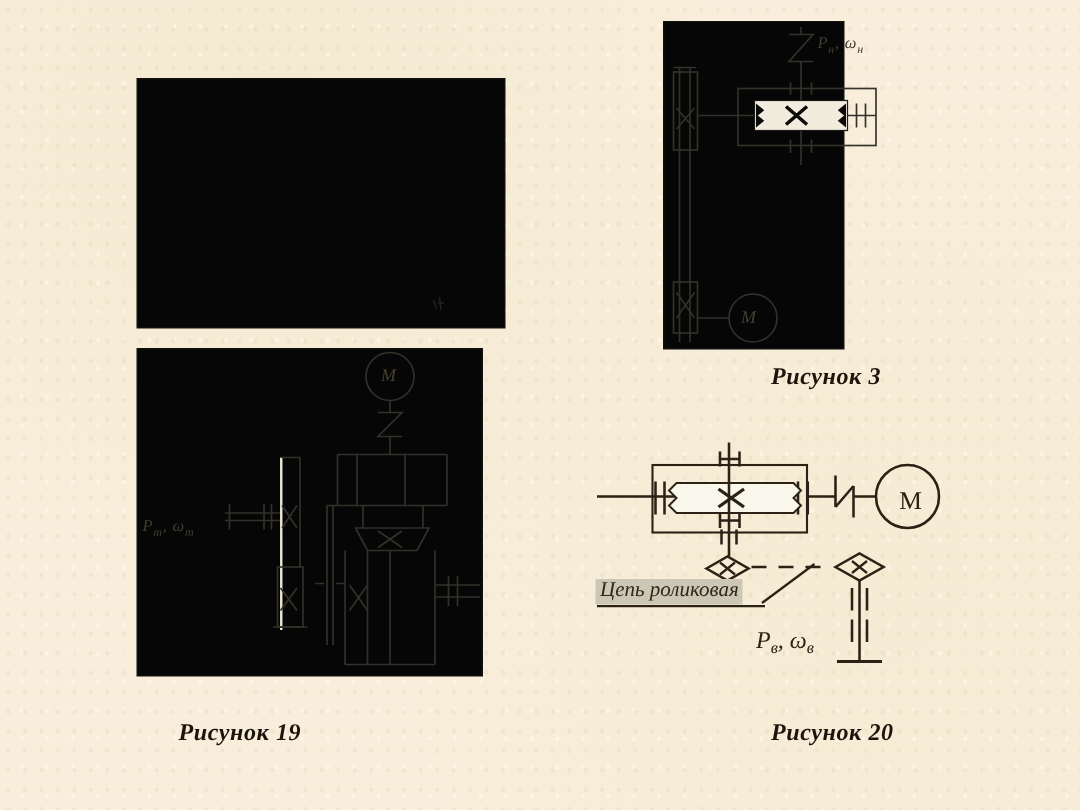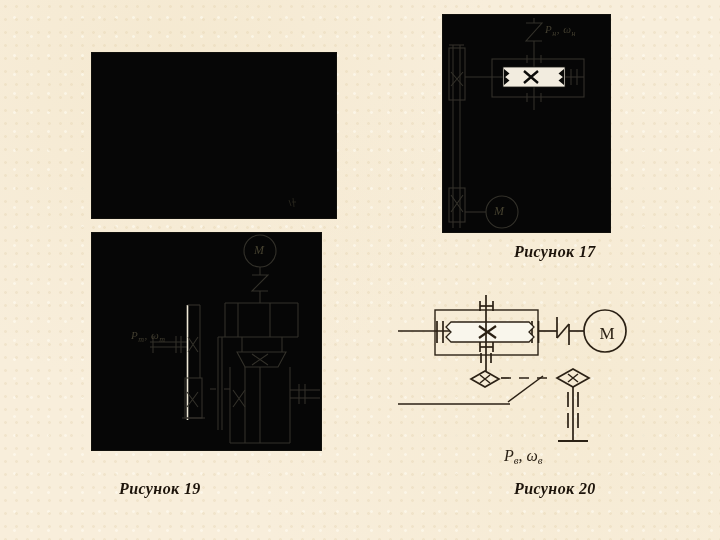--- a/index.html
+++ b/index.html
@@ -20,41 +20,41 @@
   .caption{
     position:absolute;font-style:italic;font-weight:bold;font-size:16px;
     color:#1d140b;letter-spacing:0.4px;white-space:nowrap;
   }
   .faint-label{
     position:absolute;font-style:italic;font-size:11px;color:#413d2f;
     white-space:nowrap;letter-spacing:0.5px;
   }
   .faint-label .sub, .power-label .sub{font-size:8px;position:relative;bottom:-3px;}
   .power-label{
-    position:absolute;font-style:italic;font-size:16px;color:#2b2115;white-space:nowrap;margin-top:28px;
+    position:absolute;font-style:italic;font-size:16px;color:#2b2115;white-space:nowrap;
   }
   .power-label .sub{font-size:11px;}
   .chain-label{
     position:absolute;font-style:italic;font-size:14px;color:#30271a;
     background:#ccc6b5;padding:0 3px 1px 3px;white-space:nowrap;line-height:16px;
   }
   .fig16-svg{position:absolute;left:385px;top:280px;}
 </style>
 </head>
 <body>
 
 <div class="slide">
 
   <div class="black-img" style="left:92px;top:53px;width:244px;height:165px;">
     <svg width="244" height="165" viewBox="0 0 244 165">
       <path d="M197 147 l2 6 M201 145 l1 9 M200 149 h4" stroke="#24221a" stroke-width="1" fill="none"></path>
     </svg>
   </div>
 
-  <div class="black-img" style="left:443px;top:15px;width:167px;height:217px;">
+  <div class="black-img" style="left:443px;top:15px;width:119px;height:217px;">
     <svg width="149" height="217" viewBox="0 0 149 217" fill="none" stroke="#33312a" stroke-width="1.1">
       <g>
         <line x1="10" y1="30" x2="10" y2="213"></line>
         <line x1="17" y1="30" x2="17" y2="213"></line>
         <line x1="6" y1="30" x2="21" y2="30"></line>
         <rect x="6" y="33" width="16" height="52"></rect>
         <path d="M8 57 L20 71 M8 71 L20 57"></path>
         <rect x="6" y="173" width="16" height="34"></rect>
         <path d="M8 180 L20 197 M8 197 L20 180"></path>
       </g>
@@ -146,21 +146,21 @@
       <g>
         <line x1="95.5" y1="72" x2="95.5" y2="187" stroke="#eee8d6" stroke-width="1.6"></line>
         <line x1="95.5" y1="72" x2="108" y2="72"></line>
         <line x1="108" y1="72" x2="108" y2="145"></line>
         <path d="M96 104 L106 119 M96 119 L106 104"></path>
         <rect x="93" y="145" width="17" height="40"></rect>
         <path d="M95 159 L106 174 M95 174 L106 159"></path>
         <line x1="90" y1="185" x2="113" y2="185"></line>
       </g>
     </svg>
-    <span class="faint-label" style="left:3px;top:96px;margin-left:36px;">
+    <span class="faint-label" style="left:3px;top:112px;">
       <span>P</span><span class="sub">т</span><span>, </span><span>ω</span><span class="sub">т</span>
     </span>
     <span class="faint-label" style="left:162px;top:10px;font-size:12px;color:#45412f;">М</span>
   </div>
 
   <svg class="fig16-svg" width="265" height="172" viewBox="0 0 265 172" fill="none" stroke="#2b2115" stroke-width="1.7">
     <g>
       <rect x="50" y="30" width="103" height="45" stroke-width="1.4"></rect>
       <line x1="13" y1="51" x2="65" y2="51"></line>
       <line x1="52" y1="41" x2="52" y2="63"></line>
@@ -202,22 +202,23 @@
     </g>
     <g>
       <line x1="158" y1="96" x2="123" y2="122" stroke-width="1.5"></line>
       <line x1="13" y1="124" x2="125" y2="124" stroke-width="1.5"></line>
     </g>
   </svg>
   <svg style="position:absolute;left:590px;top:318px;" width="34" height="30">
     <text x="17" y="21" text-anchor="middle" font-family="Liberation Serif, serif" font-size="17" fill="#2b2115">М</text>
   </svg>
 
+  <span class="chain-label" style="left:397px;top:386px;">Цепь роликовая</span>
 
   <span class="power-label" style="left:504px;top:419px;">
     <span>P</span><span class="sub">в</span><span>, </span><span>ω</span><span class="sub">в</span>
   </span>
 
-  <div class="caption" style="left:514px;top:243px;">Рисунок 17</div>
+  <div class="caption" style="left:514px;top:243px;">Рисунок 3</div>
   <div class="caption" style="left:119px;top:480px;">Рисунок 19</div>
   <div class="caption" style="left:514px;top:480px;">Рисунок 20</div>
 
 </div>
 
 </body></html>

